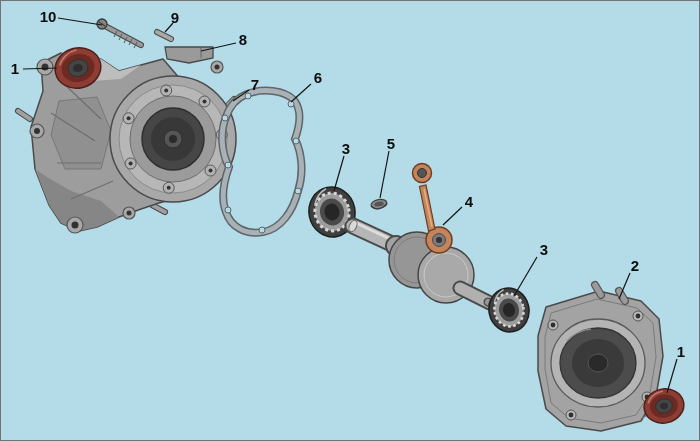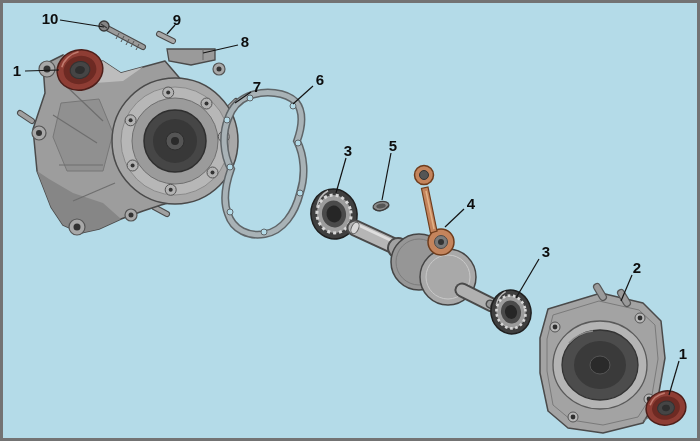--- a/index.html
+++ b/index.html
@@ -1,18 +1,18 @@
 <!DOCTYPE html>
 <html><head>
 <meta charset="utf-8">
 <style>
   html,body{margin:0;padding:0;background:#d8d8d8;font-family:"Liberation Sans",sans-serif;}
   .stage{
     position:relative;width:700px;height:441px;box-sizing:border-box;
-    border:3px solid #737373;background:#b4dbe8;overflow:hidden;
+    border:1px solid #737373;background:#b4dbe8;overflow:hidden;
   }
   .stage svg{position:absolute;left:0;top:0;}
   .callout{
     position:absolute;transform:translate(-50%,-50%);
     font-family:"Liberation Sans",sans-serif;font-weight:bold;
     font-size:15px;color:#0d0d0d;line-height:1;user-select:none;
   }
 </style>
 </head>
 <body>

